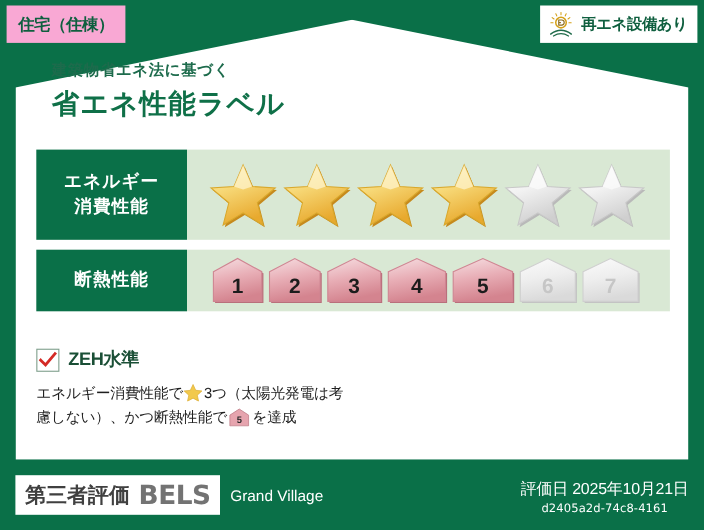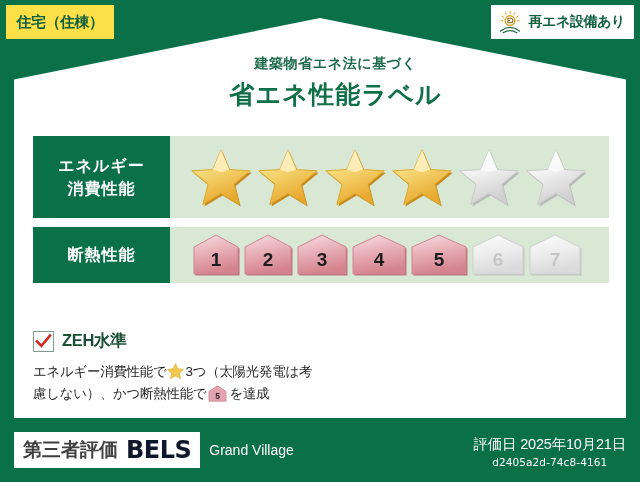--- a/index.html
+++ b/index.html
@@ -14,21 +14,21 @@
   #label-root {
     position: relative;
     width: 640px; height: 482px;
     background: #0a7048;
   }
 
   
   .tag-house-type {
     position: absolute; left: 6px; top: 5px;
     width: 108px; height: 34px;
-    background: #fde047;
+    background: #f9a8d4;
     display: flex; align-items: center; justify-content: center;
     z-index: 7;
   }
   .tag-house-type span {
     color: #0f5f3f; font-size: 15px; font-weight: bold;
     letter-spacing: -0.5px; white-space: nowrap;
   }
 
   
   .tag-renew {
@@ -50,21 +50,21 @@
     left: 14px; top: 14px;
     width: 612px; height: 404px;
     background: #ffffff;
     clip-path: polygon(0% 16.2%, 50% 1.0%, 100% 16.2%, 100% 100%, 0% 100%);
     z-index: 3;
   }
 
   
   .hdr {
     position: absolute; left: 0; right: 16px; top: 55px;
-    text-align: center; z-index: 5; margin-left: 47px;
+    z-index: 5; margin-left: 47px;
   }
   .hdr .sub {
     color: #1d6b4c; font-size: 14px; font-weight: bold;
     letter-spacing: 0.6px;
   }
   .hdr .main {
     color: #0f7048; font-size: 25px; font-weight: bold;
     letter-spacing: 1.2px; margin-top: 5px;
   }
 
@@ -89,21 +89,21 @@
     padding-left: 20px; gap: 5px;
   }
   .rating-row.second .row-track { padding-left: 22px; gap: 3px; }
 
   .star { width: 62px; height: 60px; flex: 0 0 auto; }
   .house-icon { flex: 0 0 auto; }
   .house-icon text { font-family: "Liberation Sans", sans-serif; }
 
   
   .criteria {
-    position: absolute; left: 33px; top: 328px;
+    position: absolute; left: 33px; top: 314px;
     width: 578px; display: flex; gap: 16px; z-index: 5;
   }
   .crit-col { width: 281px; }
   .crit-head { display: flex; align-items: center; gap: 8px; height: 26px; }
   .check-box {
     width: 21px; height: 21px; flex: 0 0 auto;
     border: 1.5px solid #7f9f8c; background: #fff;
     position: relative;
   }
   .check-box svg { position: absolute; left: 1px; top: 1px; }
@@ -125,21 +125,21 @@
     height: 36px; display: flex; align-items: center; z-index: 6;
   }
   .bels-box {
     background: #ffffff; height: 36px; padding: 0 9px;
     display: flex; align-items: center; gap: 8px;
   }
   .bels-jp {
     color: #404040; font-size: 19px; font-weight: bold; letter-spacing: 0px;
   }
   .bels-en {
-    color: #0f172a; font-size: 24px; font-weight: bold;
+    color: #737373; font-size: 24px; font-weight: bold;
     letter-spacing: -0.5px; font-family: "DejaVu Sans", sans-serif;
   }
   .bels-project {
     color: #ffffff; font-size: 14px; margin-left: 9px; white-space: nowrap;
   }
 
   .footer-meta {
     position: absolute; right: 14px; bottom: 14px;
     text-align: center; color: #ffffff; z-index: 6;
   }

